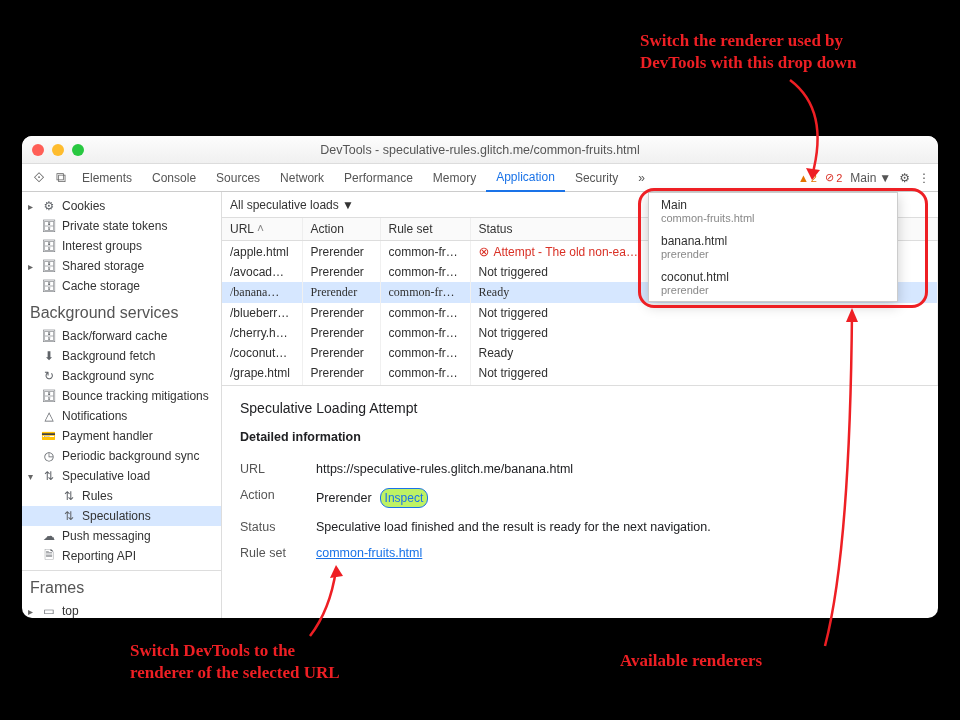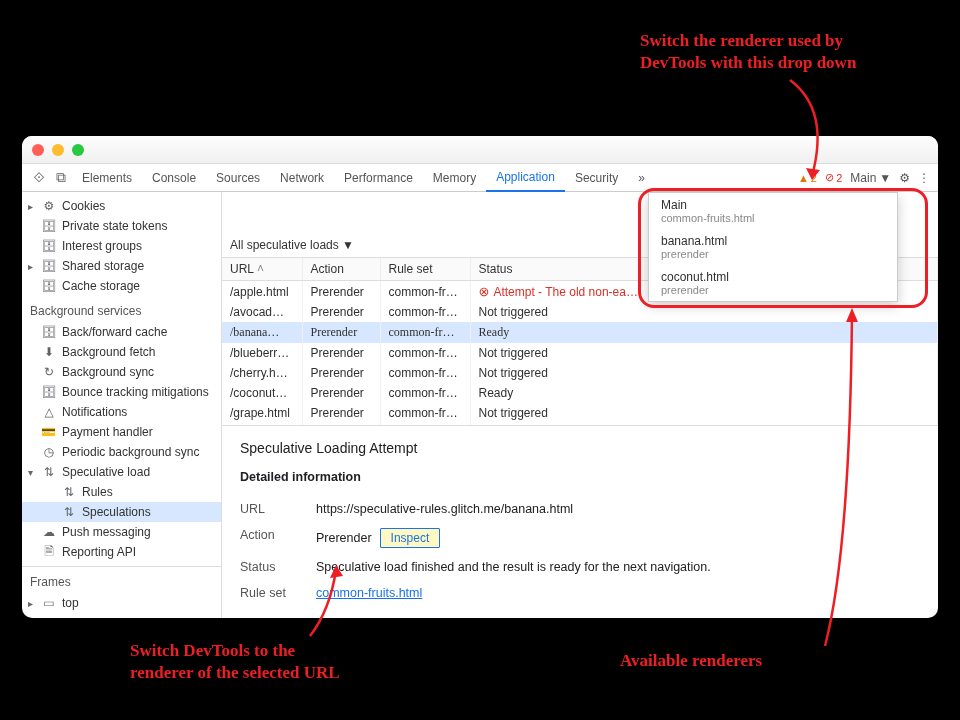--- a/index.html
+++ b/index.html
@@ -15,48 +15,48 @@
   .tabbar .ticon { width: 22px; display: flex; align-items: center; justify-content: center; color: #666; font-size: 14px; }
   .tabbar .tab { padding: 8px 10px; display: flex; align-items: center; cursor: default; }
   .tabbar .tab.active { color: #1a73e8; border-bottom: 2px solid #1a73e8; margin-bottom: -1px; }
   .tabbar .right { margin-left: auto; display: flex; align-items: center; gap: 8px; padding-right: 8px; }
   .tabbar .count { display: inline-flex; align-items: center; gap: 2px; font-size: 11px; }
   .warn { color: #e37400; } .err { color: #d93025; }
   .small-btn { color: #555; font-size: 12px; display: inline-flex; align-items: center; gap: 3px; }
 
   .body { display: flex; height: calc(100% - 56px); }
   .sidebar { width: 200px; border-right: 1px solid #ddd; overflow-y: auto; font-size: 12px; color: #333; padding: 4px 0; }
-  .sidebar .section-title { padding: 8px 8px 4px 8px; color: #555; font-size: 12px; }
+  .sidebar .section-title { padding: 8px 8px 4px 8px; color: #555; font-size: 16px; }
   .sidebar .item { padding: 3px 6px 3px 20px; display: flex; align-items: center; gap: 6px; white-space: nowrap; }
   .sidebar .item.sub { padding-left: 40px; }
   .sidebar .item.selected { background: #d6e7ff; }
   .sidebar .item.expandable::before { content: "▸"; position: absolute; margin-left: -14px; color: #666; font-size: 10px; }
   .sidebar .item.expanded::before { content: "▾"; position: absolute; margin-left: -14px; color: #666; font-size: 10px; }
   .sidebar .item { position: relative; }
   .sidebar .icon { width: 14px; height: 14px; display: inline-flex; align-items: center; justify-content: center; color: #5f6368; font-size: 12px; }
 
-  .main { flex: 1; display: flex; flex-direction: column; overflow: hidden; margin-top: 40px; }
+  .main { flex: 1; display: flex; flex-direction: column; overflow: hidden; }
   .filterbar { height: 26px; border-bottom: 1px solid #ddd; display: flex; align-items: center; padding: 0 8px; font-size: 12px; color: #333; gap: 6px; }
 
   .table { flex: 0 0 auto; overflow: auto; border-bottom: 1px solid #ddd; }
   table { border-collapse: collapse; width: 100%; font-size: 12px; }
   th { text-align: left; font-weight: normal; color: #333; padding: 4px 8px; border-bottom: 1px solid #ddd; border-right: 1px solid #eee; background: #fafafa; position: sticky; top: 0; white-space: nowrap; }
   th.sorted::after { content: " ˄"; color: #888; }
   td { padding: 3px 8px; border-right: 1px solid #f0f0f0; white-space: nowrap; overflow: hidden; text-overflow: ellipsis; max-width: 0; }
   tr.selected td { background: #d6e7ff; font-family: Liberation Serif, serif; }
   .status-err { color: #d93025; display: inline-flex; align-items: center; gap: 4px; }
   .status-err::before { content: "⊗"; font-size: 13px; }
 
   .detail { flex: 1; overflow: auto; padding: 14px 18px; font-size: 13px; color: #202124; }
   .detail h2 { font-size: 14px; font-weight: 500; margin-bottom: 14px; }
   .detail h3 { font-size: 12.5px; font-weight: 600; margin-bottom: 12px; }
   .detail .row { display: flex; gap: 16px; padding: 6px 0; font-size: 12.5px; }
   .detail .row .k { width: 60px; color: #555; }
   .detail a { color: #1a73e8; text-decoration: underline; }
-  .inspect-btn { border: 1px solid #1a73e8; color: #1a73e8; background: #fef9c3; padding: 2px 10px; border-radius: 1px; font-size: 12px; margin-left: 8px; }
+  .inspect-btn { border: 1px solid #1a73e8; color: #1a73e8; background: #bef264; padding: 2px 4px; border-radius: 9px; font-size: 12px; margin-left: 8px; }
 
   
   .renderer-popup { position: absolute; top: 56px; right: 40px; width: 250px; background: #fff; border: 1px solid #ccc; box-shadow: 0 4px 12px rgba(0,0,0,0.2); font-size: 12px; }
   .renderer-popup .opt { padding: 5px 12px; }
   .renderer-popup .opt .sub { color: #888; font-size: 11px; }
 
   
   .annot { position: absolute; color: #ee1f24; font-family: "Comic Sans MS", "Segoe Script", cursive; font-size: 17px; font-weight: 600; line-height: 1.3; text-align: left; }
   .red-box { position: absolute; border: 3px solid #ee1f24; border-radius: 16px; pointer-events: none; }
   svg.arrow { position: absolute; overflow: visible; }
@@ -68,20 +68,21 @@
 </head>
 <body>
 
 <div class="window">
   <div class="titlebar">
     <div class="traffic">
       <div class="dot red"></div>
       <div class="dot yellow"></div>
       <div class="dot green"></div>
     </div>
+    <div class="title">DevTools - speculative-rules.glitch.me/common-fruits.html</div>
   </div>
 
   <div class="tabbar">
     <div class="ticon">⟐</div>
     <div class="ticon">⧉</div>
     <div class="tab">Elements</div>
     <div class="tab">Console</div>
     <div class="tab">Sources</div>
     <div class="tab">Network</div>
     <div class="tab">Performance</div>

